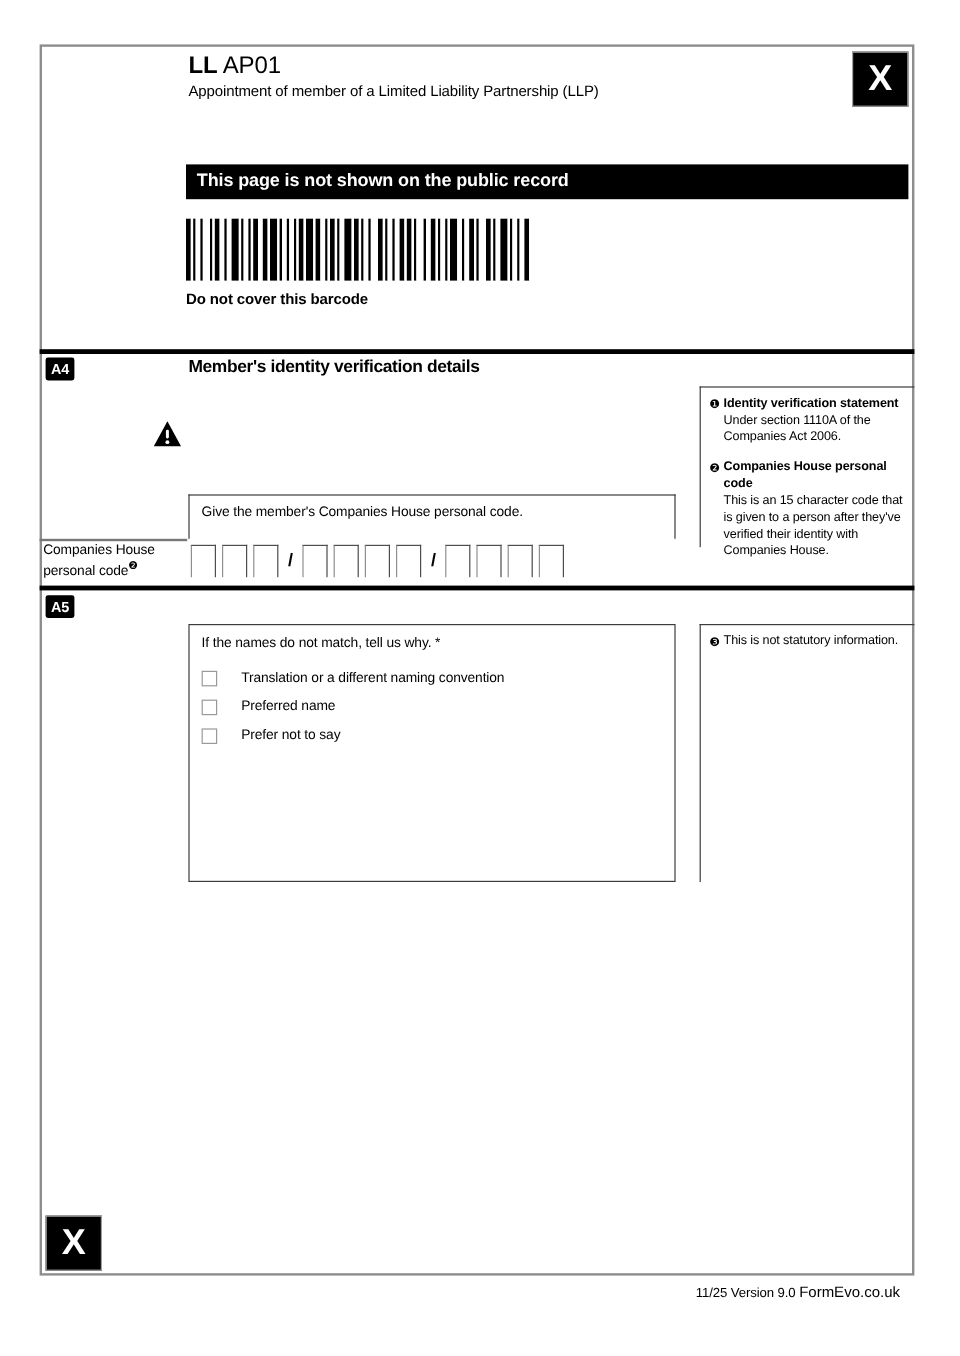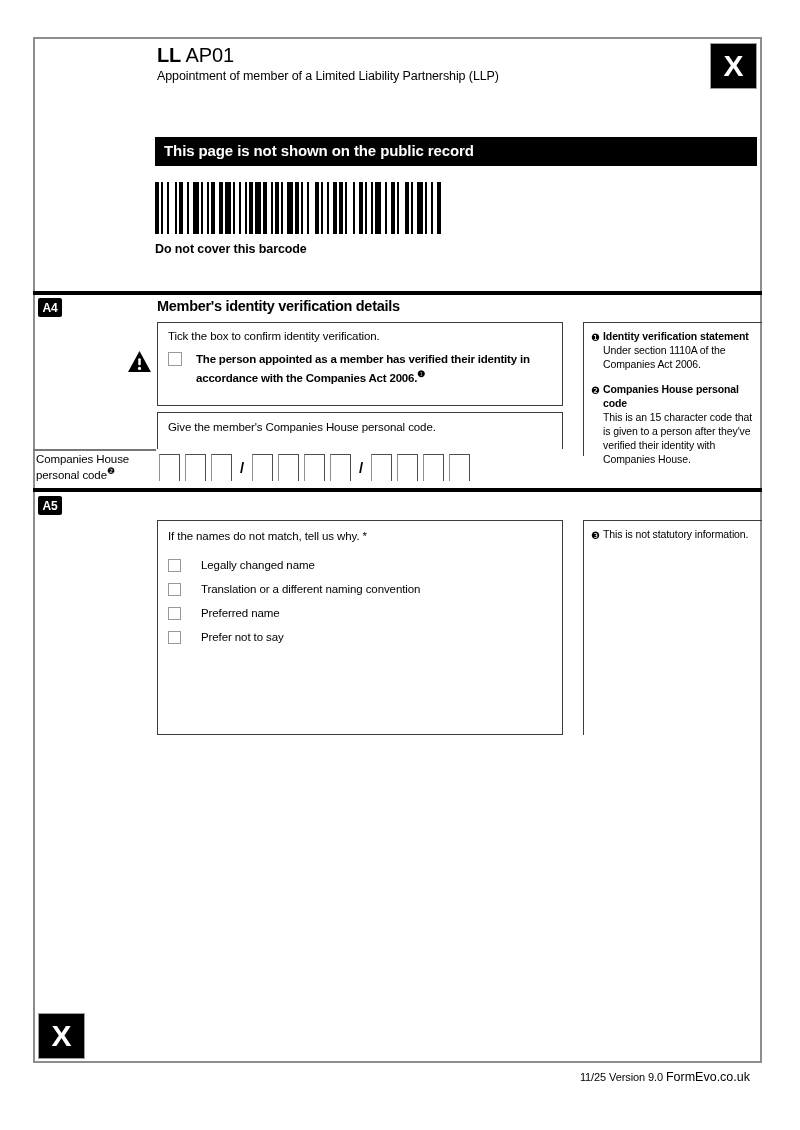--- a/index.html
+++ b/index.html
@@ -182,27 +182,20 @@
   <div class="rule" style="top:291px"></div>
   <div class="badge" style="top:298px">A4</div>
   <div class="sec-heading" style="top:298px">Member's identity verification details</div>
 
   <svg class="warning" viewBox="0 0 24 22">
     <path d="M12 0 L24 22 L0 22 Z" fill="#000"></path>
     <rect x="10.7" y="7.5" width="2.6" height="7.5" rx="1.1" fill="#fff"></rect>
     <circle cx="12" cy="18.3" r="1.7" fill="#fff"></circle>
   </svg>
 
-  <div class="cbox" style="left:157px; top:322px; width:406px; height:84px; padding:7px 10px;">
-    <div>Tick the box to confirm identity verification.</div>
-    <div class="tick-row">
-      <div class="checkbox"></div>
-      <div class="stmt"><span>The person appointed as a member has verified their identity in accordance with the Companies Act 2006.</span><sup class="ref">❶</sup></div>
-    </div>
-  </div>
 
   <div class="cbox openbottom" style="left:157px; top:412px; width:406px; height:37px; padding:8px 10px;">
     <div>Give the member's Companies House personal code.</div>
   </div>
 
   <div class="label-sep"></div>
   <div class="code-label">
     <span>Companies House</span><br>
     <span>personal code</span><sup class="ref">❷</sup>
   </div>
@@ -235,24 +228,20 @@
       <div class="body">This is an 15 character code that is given to a person after they've verified their identity with Companies House.</div>
     </div>
   </div>
 
   <div class="rule" style="top:488px"></div>
   <div class="badge" style="top:496px">A5</div>
 
   <div class="cbox" style="left:157px; top:520px; width:406px; height:215px; padding:9px 10px;">
     <div>If the names do not match, tell us why. *</div>
     <div class="optlist">
-      <div class="optrow">
-        <div class="checkbox"></div>
-        <div class="olabel">Legally changed name</div>
-      </div>
       <div class="optrow">
         <div class="checkbox"></div>
         <div class="olabel">Translation or a different naming convention</div>
       </div>
       <div class="optrow">
         <div class="checkbox"></div>
         <div class="olabel">Preferred name</div>
       </div>
       <div class="optrow">
         <div class="checkbox"></div>

